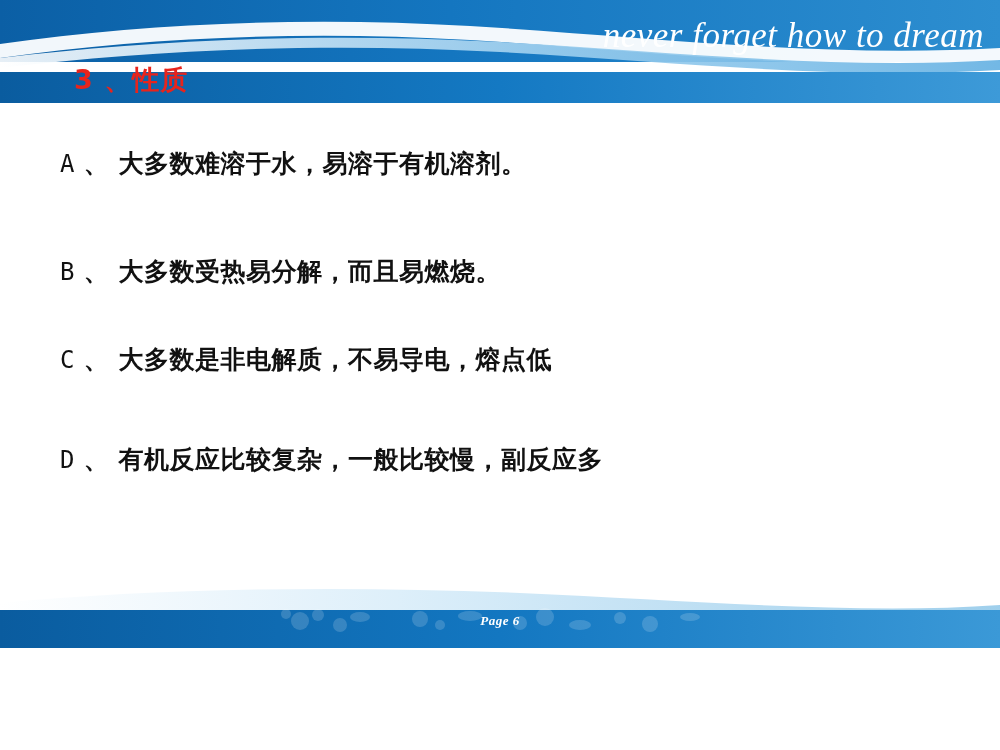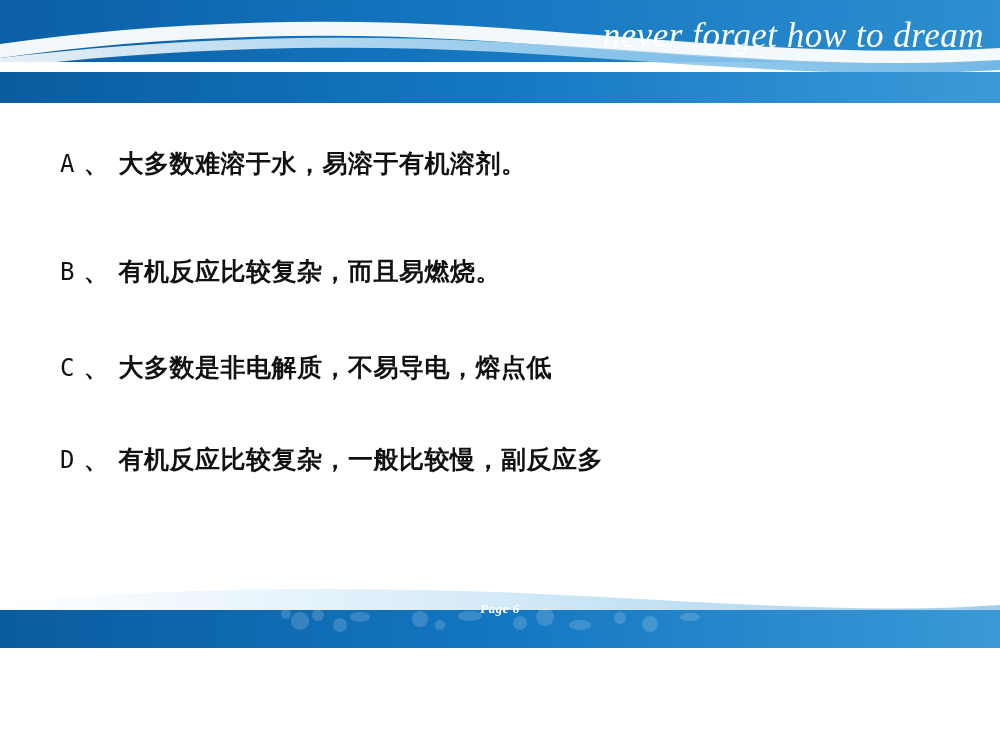--- a/index.html
+++ b/index.html
@@ -82,42 +82,42 @@
     font-size: 24px;
     color: #111111;
     letter-spacing: 0;
   }
   .bullet .sep {
     font-weight: bold;
     font-size: 25px;
   }
   .b1 { top: 44px; }
   .b2 { top: 152px; }
-  .b3 { top: 240px; margin-top: 8px; }
+  .b3 { top: 240px; }
   .b4 { top: 340px; }
 
   
   .footer {
     position: absolute;
     left: 0;
     bottom: 0;
     width: 1000px;
     height: 67px;
     overflow: hidden;
   }
   .footer-svg {
     position: absolute;
     left: 0;
     top: 0;
   }
   .page-label {
     position: absolute;
     left: 0;
     width: 1000px;
-    top: 20px;
+    top: 32px;
     text-align: center;
     font-family: "Liberation Serif", serif;
     font-style: italic;
     font-weight: bold;
     font-size: 13px;
     color: #ffffff;
     letter-spacing: 0.5px;
   }
 </style>
 </head>
@@ -152,33 +152,34 @@
 
       <path d="M0,58 C150,40 320,32 500,42 C690,53 840,70 1000,60 L1000,70 C840,80 690,63 500,52 C320,42 150,50 0,68 Z" fill="url(#hdrGrad2)" opacity="0.9"></path>
 
       <rect x="0" y="72" width="1000" height="31" fill="url(#barGrad)"></rect>
 
       <rect x="0" y="103" width="1000" height="2" fill="#ffffff"></rect>
     </svg>
     <div class="header-tagline">never forget  how to dream</div>
   </div>
 
+  <div class="slide-title">3 、性质</div>
 
   <div class="content">
 
     <div class="bullet b1">
       <span class="marker">A</span>
       <span class="sep">、</span>
       <span class="txt">大多数难溶于水，易溶于有机溶剂。</span>
     </div>
 
     <div class="bullet b2">
       <span class="marker">B</span>
       <span class="sep">、</span>
-      <span class="txt">有机反应比较复杂，而且易燃烧。</span>
+      <span class="txt">大多数受热易分解，而且易燃烧。</span>
     </div>
 
     <div class="bullet b3">
       <span class="marker">C</span>
       <span class="sep">、</span>
       <span class="txt">大多数是非电解质，不易导电，熔点低</span>
     </div>
 
     <div class="bullet b4">
       <span class="marker">D</span>

